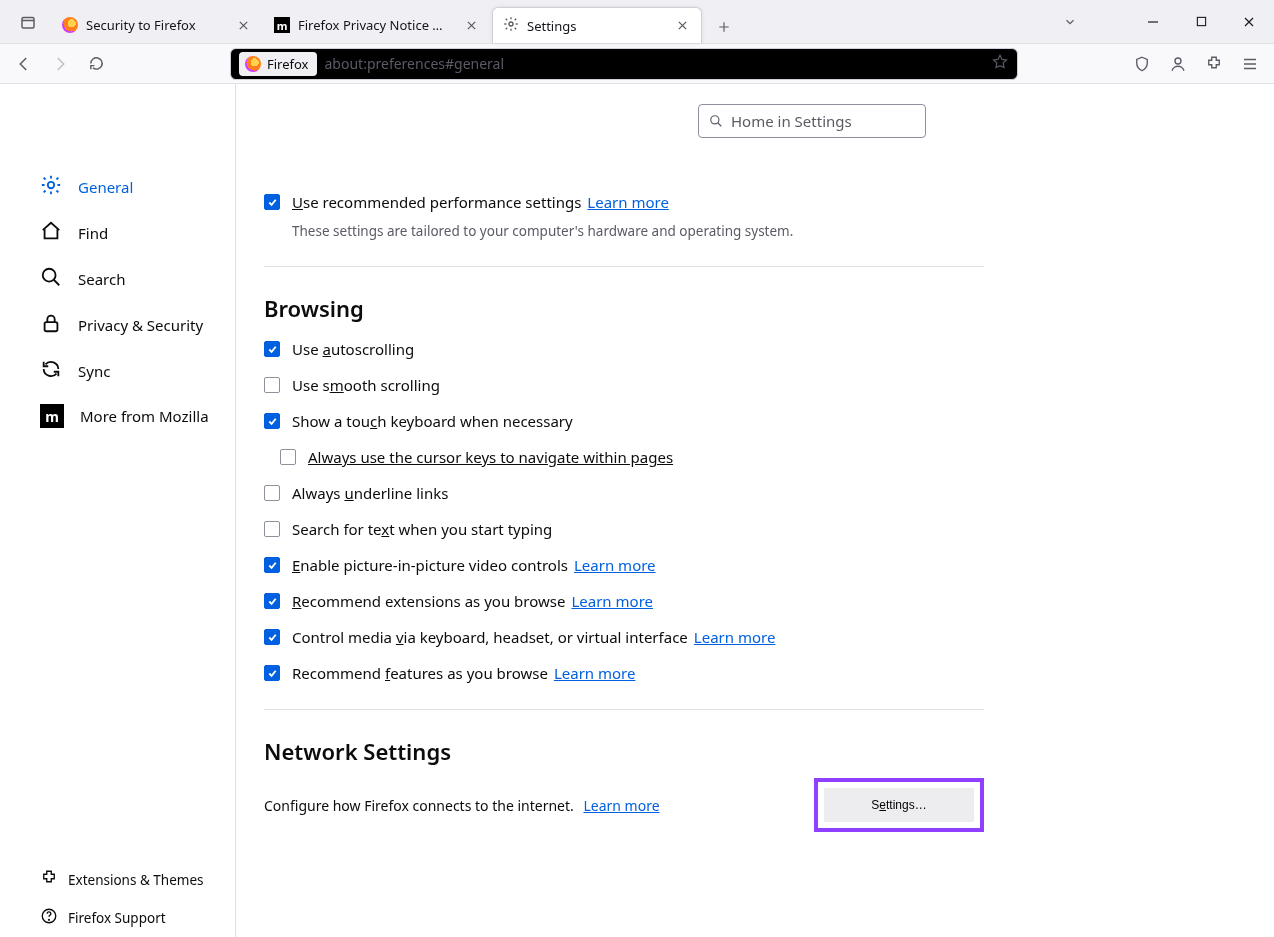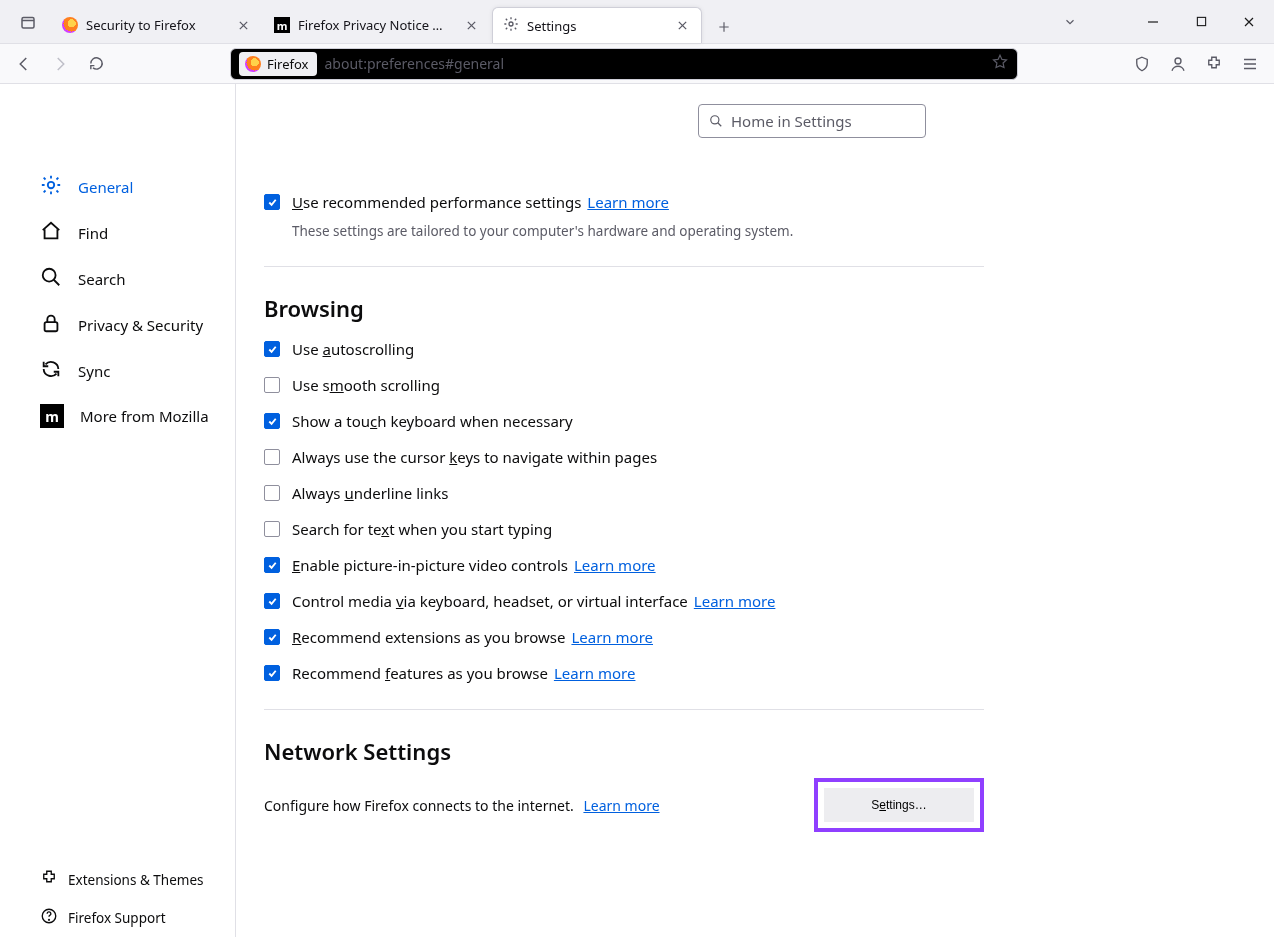--- a/index.html
+++ b/index.html
@@ -432,21 +432,21 @@
             <span>Use s<span class="underline-letter">m</span>ooth scrolling</span>
           </div>
           <div class="checkbox-row" style="margin: 16px 0px;">
             <span class="cb checked">
               <svg width="11" height="11" viewBox="0 0 24 24" fill="none" stroke="#fff" stroke-width="4">
                 <path d="M5 12l5 5 9-11"></path>
               </svg>
             </span>
             <span>Show a tou<span class="underline-letter">c</span>h keyboard when necessary</span>
           </div>
-          <div class="checkbox-row" style="margin: 16px 0px;">
+          <div class="checkbox-row" style="margin: 16px 16px; text-decoration: underline;">
             <span class="cb"></span>
             <span>Always use the cursor <span class="underline-letter">k</span>eys to navigate within pages</span>
           </div>
           <div class="checkbox-row" style="margin: 16px 0px;">
             <span class="cb"></span>
             <span>Always <span class="underline-letter">u</span>nderline links</span>
           </div>
           <div class="checkbox-row" style="margin: 16px 0px;">
             <span class="cb"></span>
             <span>Search for te<span class="underline-letter">x</span>t when you start typing</span>
@@ -458,29 +458,29 @@
               </svg>
             </span>
             <span><span class="underline-letter">E</span>nable picture-in-picture video controls<a class="learn-more">Learn more</a></span>
           </div>
           <div class="checkbox-row" style="margin: 16px 0px;">
             <span class="cb checked">
               <svg width="11" height="11" viewBox="0 0 24 24" fill="none" stroke="#fff" stroke-width="4">
                 <path d="M5 12l5 5 9-11"></path>
               </svg>
             </span>
-            <span>Control media <span class="underline-letter">v</span>ia keyboard, headset, or virtual interface<a class="learn-more">Learn more</a></span>
+            <span><span class="underline-letter">R</span>ecommend extensions as you browse<a class="learn-more">Learn more</a></span>
           </div>
           <div class="checkbox-row" style="margin: 16px 0px;">
             <span class="cb checked">
               <svg width="11" height="11" viewBox="0 0 24 24" fill="none" stroke="#fff" stroke-width="4">
                 <path d="M5 12l5 5 9-11"></path>
               </svg>
             </span>
-            <span><span class="underline-letter">R</span>ecommend extensions as you browse<a class="learn-more">Learn more</a></span>
+            <span>Control media <span class="underline-letter">v</span>ia keyboard, headset, or virtual interface<a class="learn-more">Learn more</a></span>
           </div>
           <div class="checkbox-row" style="margin: 16px 0px;">
             <span class="cb checked">
               <svg width="11" height="11" viewBox="0 0 24 24" fill="none" stroke="#fff" stroke-width="4">
                 <path d="M5 12l5 5 9-11"></path>
               </svg>
             </span>
             <span>Recommend <span class="underline-letter">f</span>eatures as you browse<a class="learn-more">Learn more</a></span>
           </div>
         </div>

